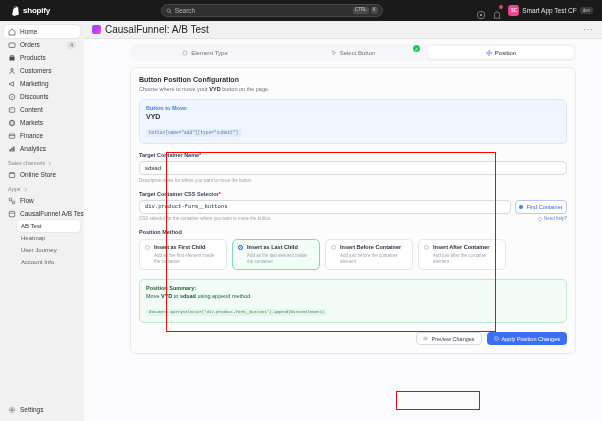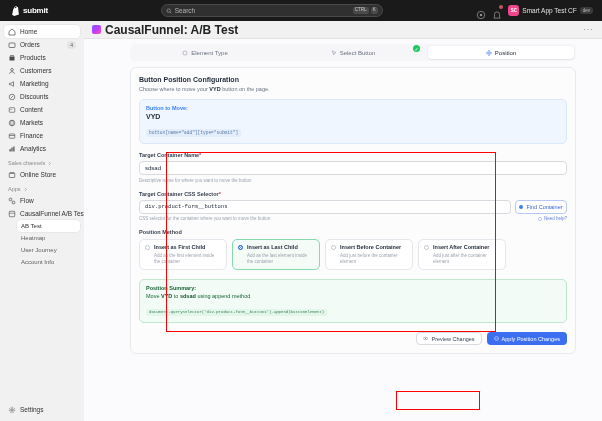--- a/index.html
+++ b/index.html
@@ -85,21 +85,21 @@
   
   .main { flex: 1; min-width: 0; display: flex; flex-direction: column; }
   .main-head {
     height: 17px; display: flex; align-items: center; gap: 4px;
     padding: 0 8px; flex: 0 0 17px;
   }
   .app-chip {
     width: 9px; height: 9px; border-radius: 2px;
     background: linear-gradient(135deg, #7b5cff 0%, #c03cff 50%, #ff4fa3 100%);
   }
-  .main-title { font-size: 12px; font-weight: bold; color: #202223; }
+  .main-title { font-size: 10px; font-weight: normal; color: #202223; }
   .main-menu { margin-left: auto; color: #8a8a8a; font-size: 8px; letter-spacing: 1px; }
 
   .canvas {
     flex: 1; background: #fff; margin: 0; position: relative; overflow: hidden;
     border-top: 1px solid #e3e3e3;
   }
   .page-bg { position: absolute; inset: 0; background: #fbfbfd; }
   .content { position: absolute; left: 46px; right: 26px; top: 0; bottom: 0; }
 
   
@@ -210,21 +210,21 @@
 </head>
 <body>
 
 <div class="app">
 
   <div class="topbar">
     <div class="brand">
       <svg class="brand-mark" viewBox="0 0 24 26">
         <path d="M15.3 3.2c-.3-.9-1-1.6-2-1.6-1.6 0-2.8 1.9-3.3 4.2l2.9-.9c.6-1.1 1.5-1.7 2.4-1.7zM8 6.6C8.6 3.5 10.2 0 13.4 0c1.9 0 3.1 1.2 3.6 2.9l1.7-.5 2.3 20.2L8.6 26 3 23.3 6.4 7.1 8 6.6z" fill="#ffffff"></path>
       </svg>
-      <span class="brand-text">submit</span>
+      <span class="brand-text">shopify</span>
     </div>
 
     <div class="search-wrap">
       <div class="searchbox">
         <svg width="6" height="6" viewBox="0 0 16 16">
           <circle cx="7" cy="7" r="4.5" fill="none" stroke="#b5b5b5" stroke-width="1.6"></circle>
           <line x1="10.5" y1="10.5" x2="14" y2="14" stroke="#b5b5b5" stroke-width="1.6"></line>
         </svg>
         <span class="ph">Search</span>
         <span class="kbd">

